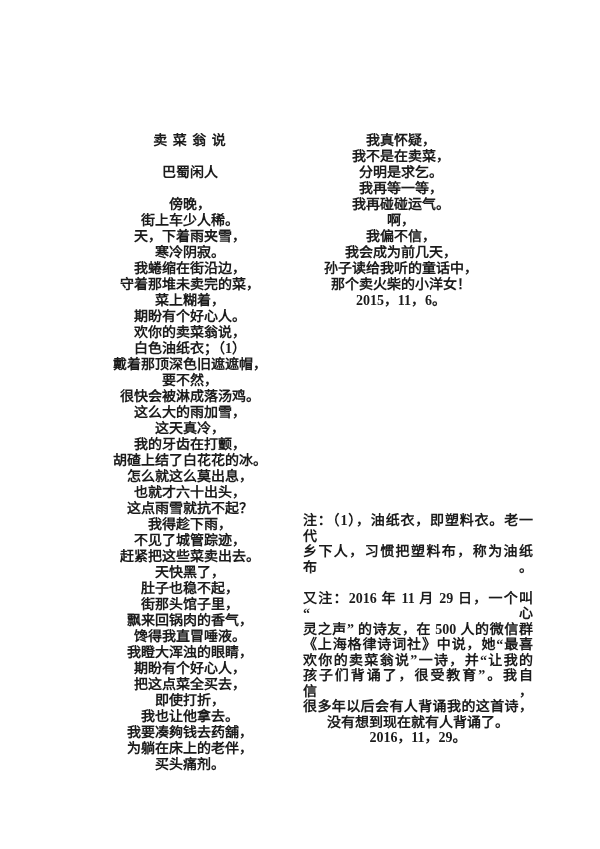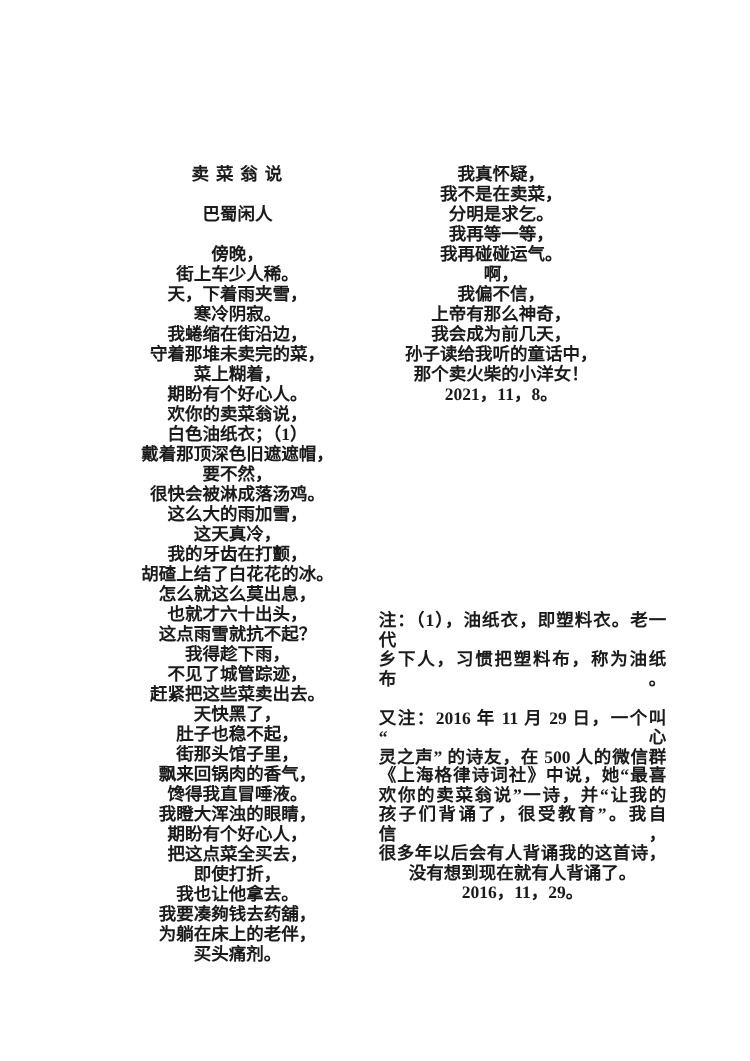--- a/index.html
+++ b/index.html
@@ -31,21 +31,21 @@
     min-height: 16px;
     white-space: nowrap;
   }
   .blank { min-height: 16px; }
   .title-line {
     letter-spacing: 1px;
   }
   .notes {
     position: absolute;
     left: 303px;
-    top: 490px;
+    top: 513px;
     width: 230px;
     text-align: left;
   }
   .notes .line {
     line-height: 15.5px;
     min-height: 15.5px;
     white-space: normal;
   }
   .notes .nblank { min-height: 15.5px; }
   .just .line {
@@ -108,26 +108,25 @@
   <div class="col col-right">
     <div>
 
     <div class="line">我真怀疑，</div>
         <div class="line">我不是在卖菜，</div>
         <div class="line">分明是求乞。</div>
         <div class="line">我再等一等，</div>
         <div class="line">我再碰碰运气。</div>
         <div class="line">啊，</div>
         <div class="line">我偏不信，</div>
-        <div class="line">上帝有那么神奇，</div>
         <div class="line">我会成为前几天，</div>
         <div class="line">孙子读给我听的童话中，</div>
         <div class="line">那个卖火柴的小洋女！</div>
       </div>
-    <div class="line">2021，11，8。</div>
+    <div class="line">2015，11，6。</div>
   </div>
 
   <div class="notes">
     <div class="just">
 
     <div class="line">注：（1），油纸衣，即塑料衣。老一代</div>
         <div class="line">乡下人，习惯把塑料布，称为油纸布。</div>
       </div>
     <div class="line nblank">&nbsp;</div>
     <div class="just">

